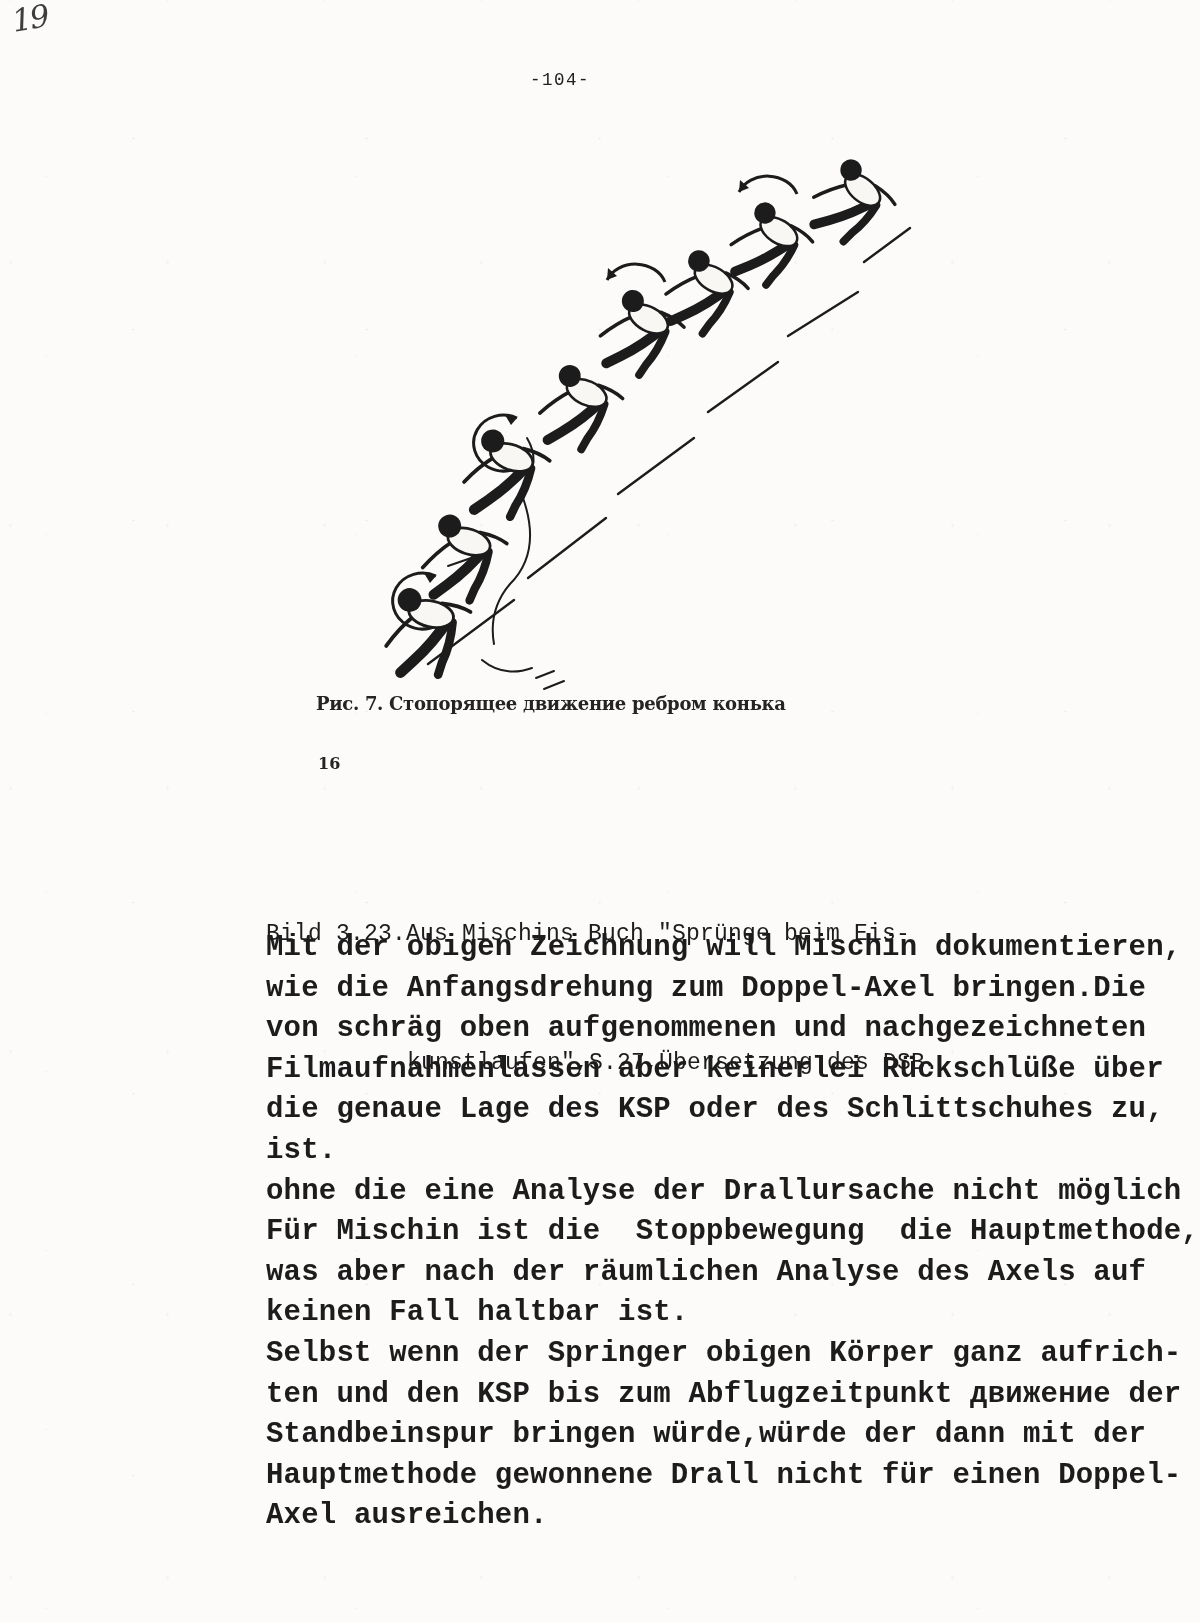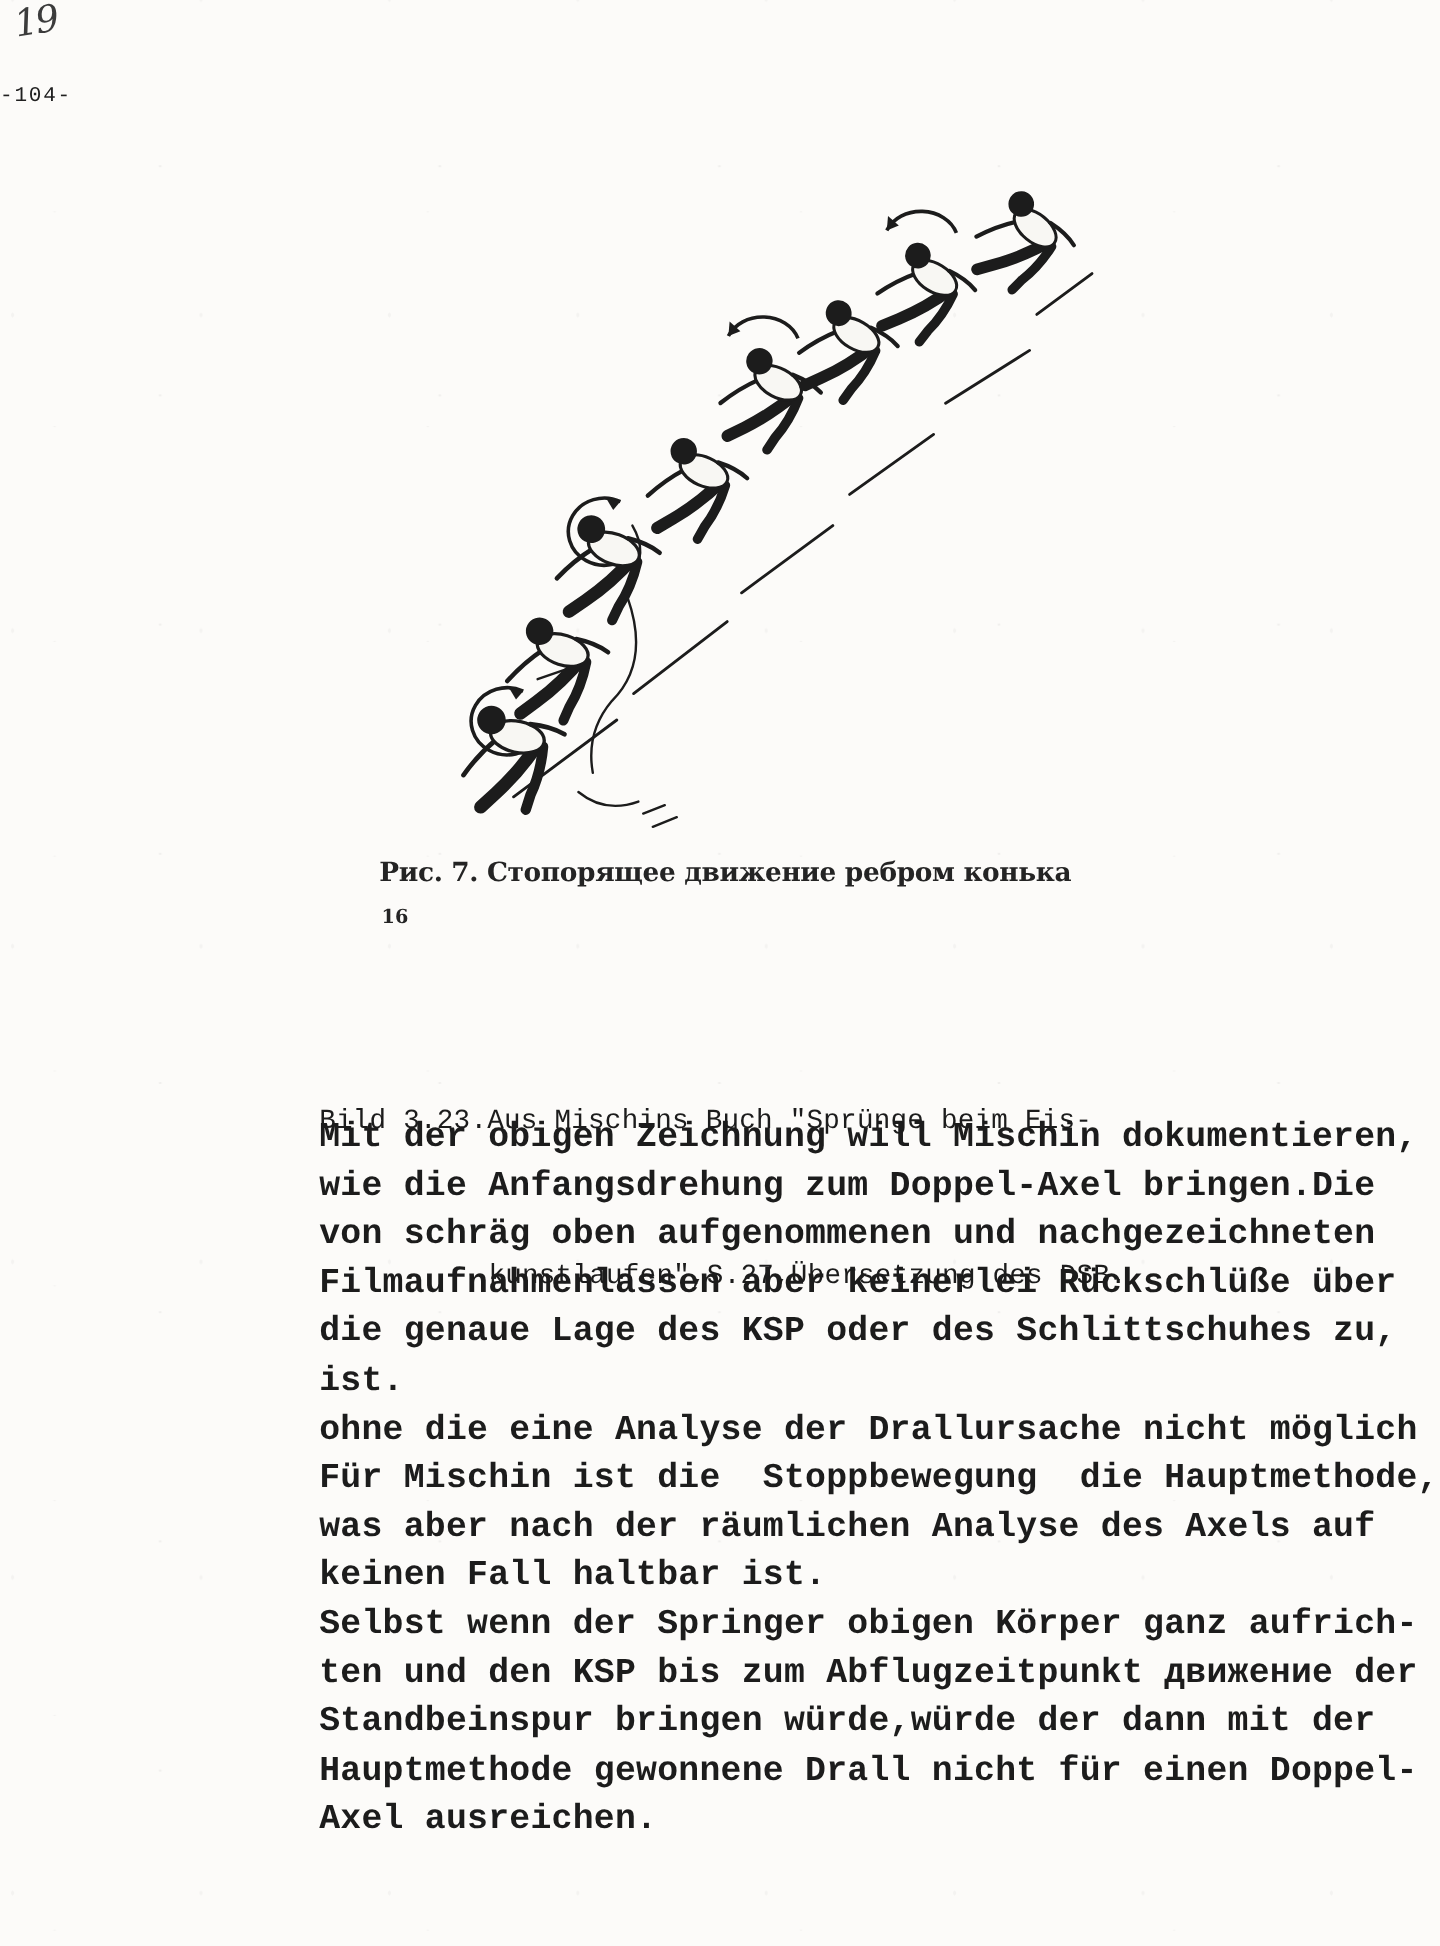--- a/index.html
+++ b/index.html
@@ -18,28 +18,28 @@
     background-size:233px 191px,157px 263px,311px 179px;
     background-position:17px 43px,89px 131px,201px 87px;
   }
   .handwritten{
     position:absolute;left:12px;top:0px;
     font-family:"DejaVu Serif",serif;font-style:italic;
     font-size:31px;color:#3c3c3c;transform:rotate(-9deg);
     letter-spacing:-2px;
   }
   .pagenum{
-    position:absolute;left:0;top:70px;width:1120px;
+    position:absolute;left:0;top:70px;width:1120px;text-align:center;
     font-size:17.5px;letter-spacing:1.5px;color:#202020;
   }
   figure.skfig{position:absolute;left:296px;top:116px;margin:0;}
   .ru-caption{
-    position:absolute;left:316px;top:714px;
+    position:absolute;left:316px;top:693px;
     font-family:"DejaVu Serif",serif;font-weight:bold;
-    font-size:22px;letter-spacing:-0.3px;color:#242424;
+    font-size:18px;letter-spacing:-0.3px;color:#242424;
   }
   .fig-footnote{
     position:absolute;left:318px;top:754px;
     font-family:"DejaVu Serif",serif;font-weight:bold;
     font-size:16px;color:#242424;
   }
   .bild-caption{
     position:absolute;left:266px;top:827px;
     font-size:23px;line-height:43px;letter-spacing:0.2px;
     white-space:pre;color:#1c1c1c;

